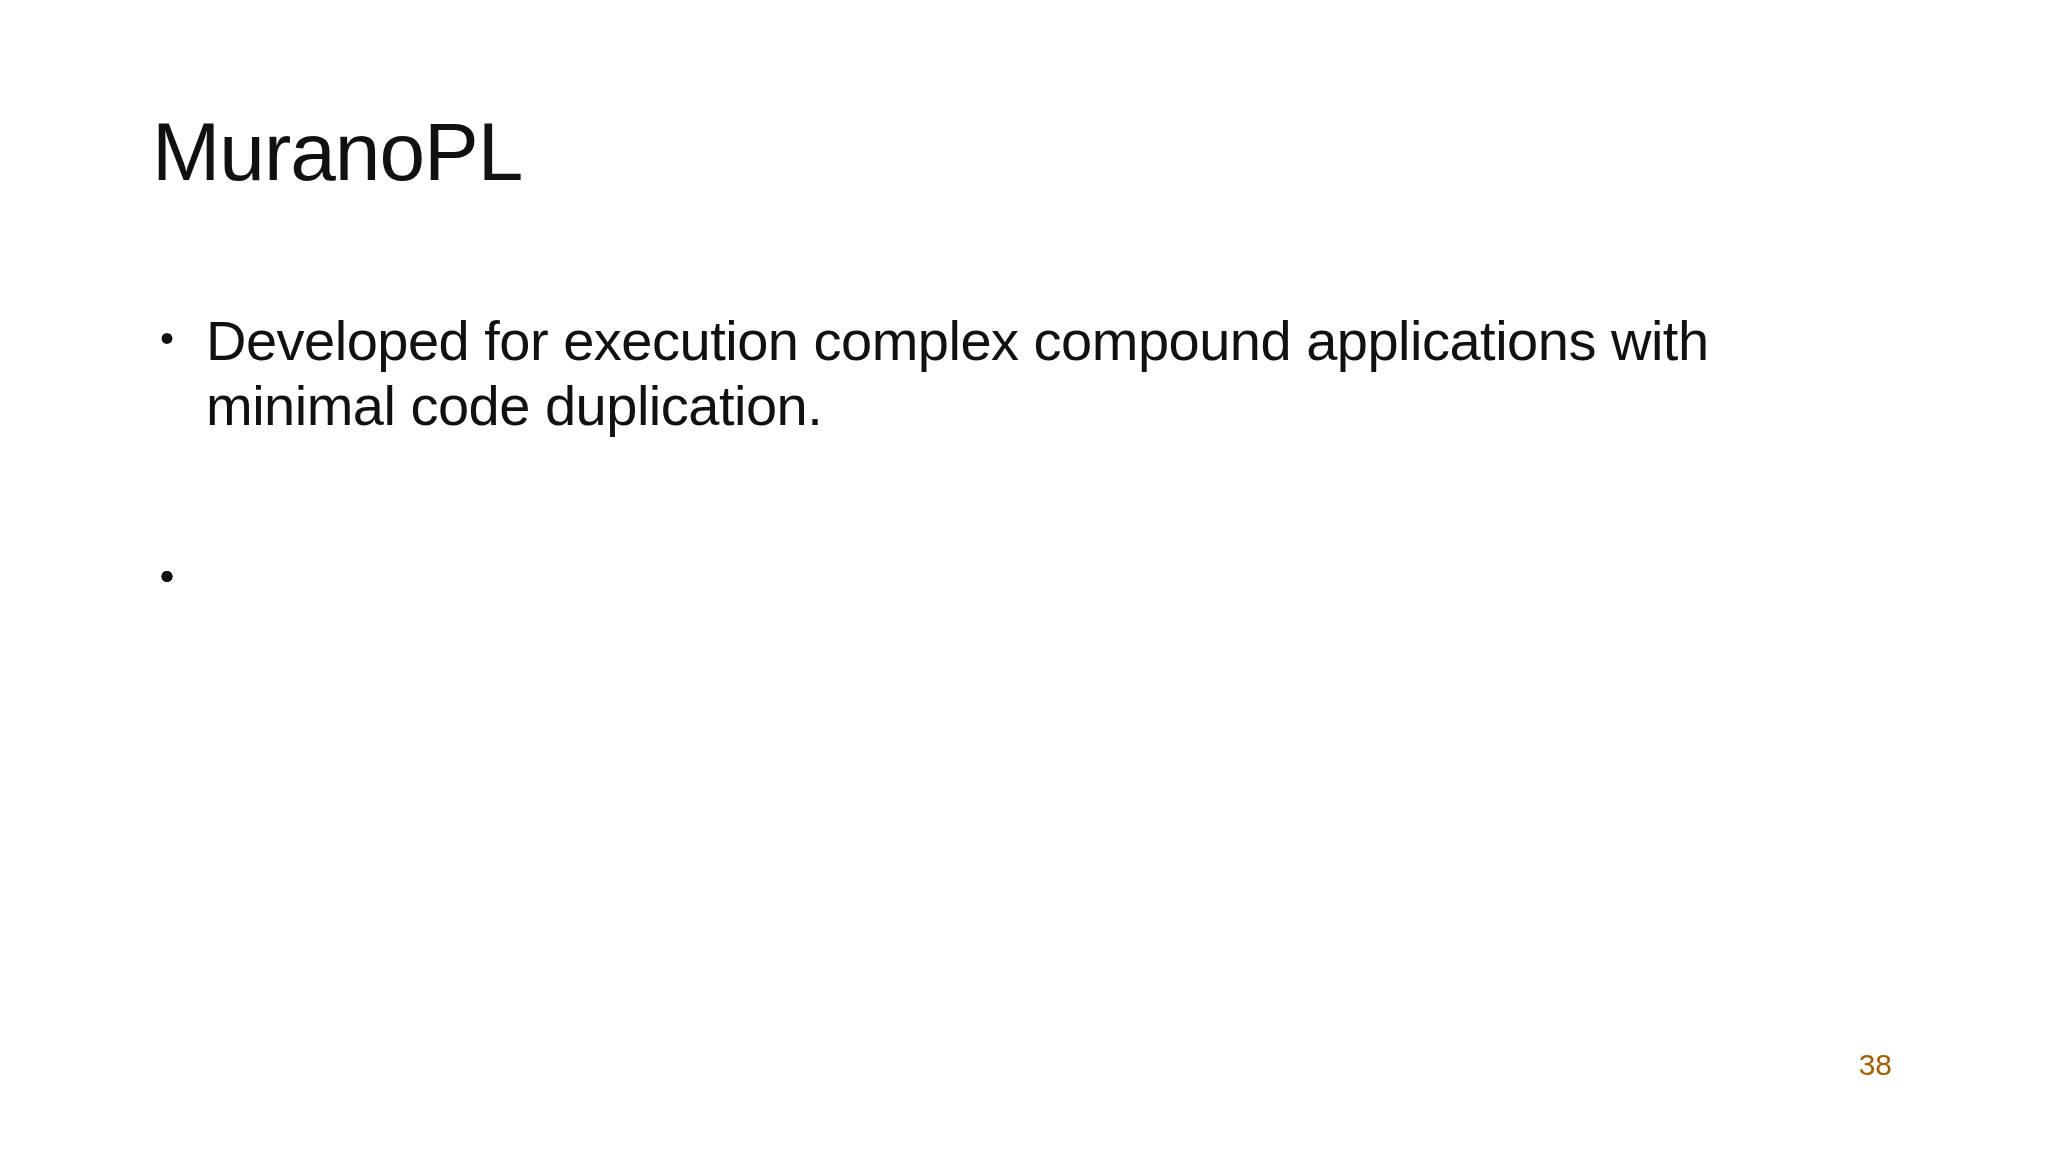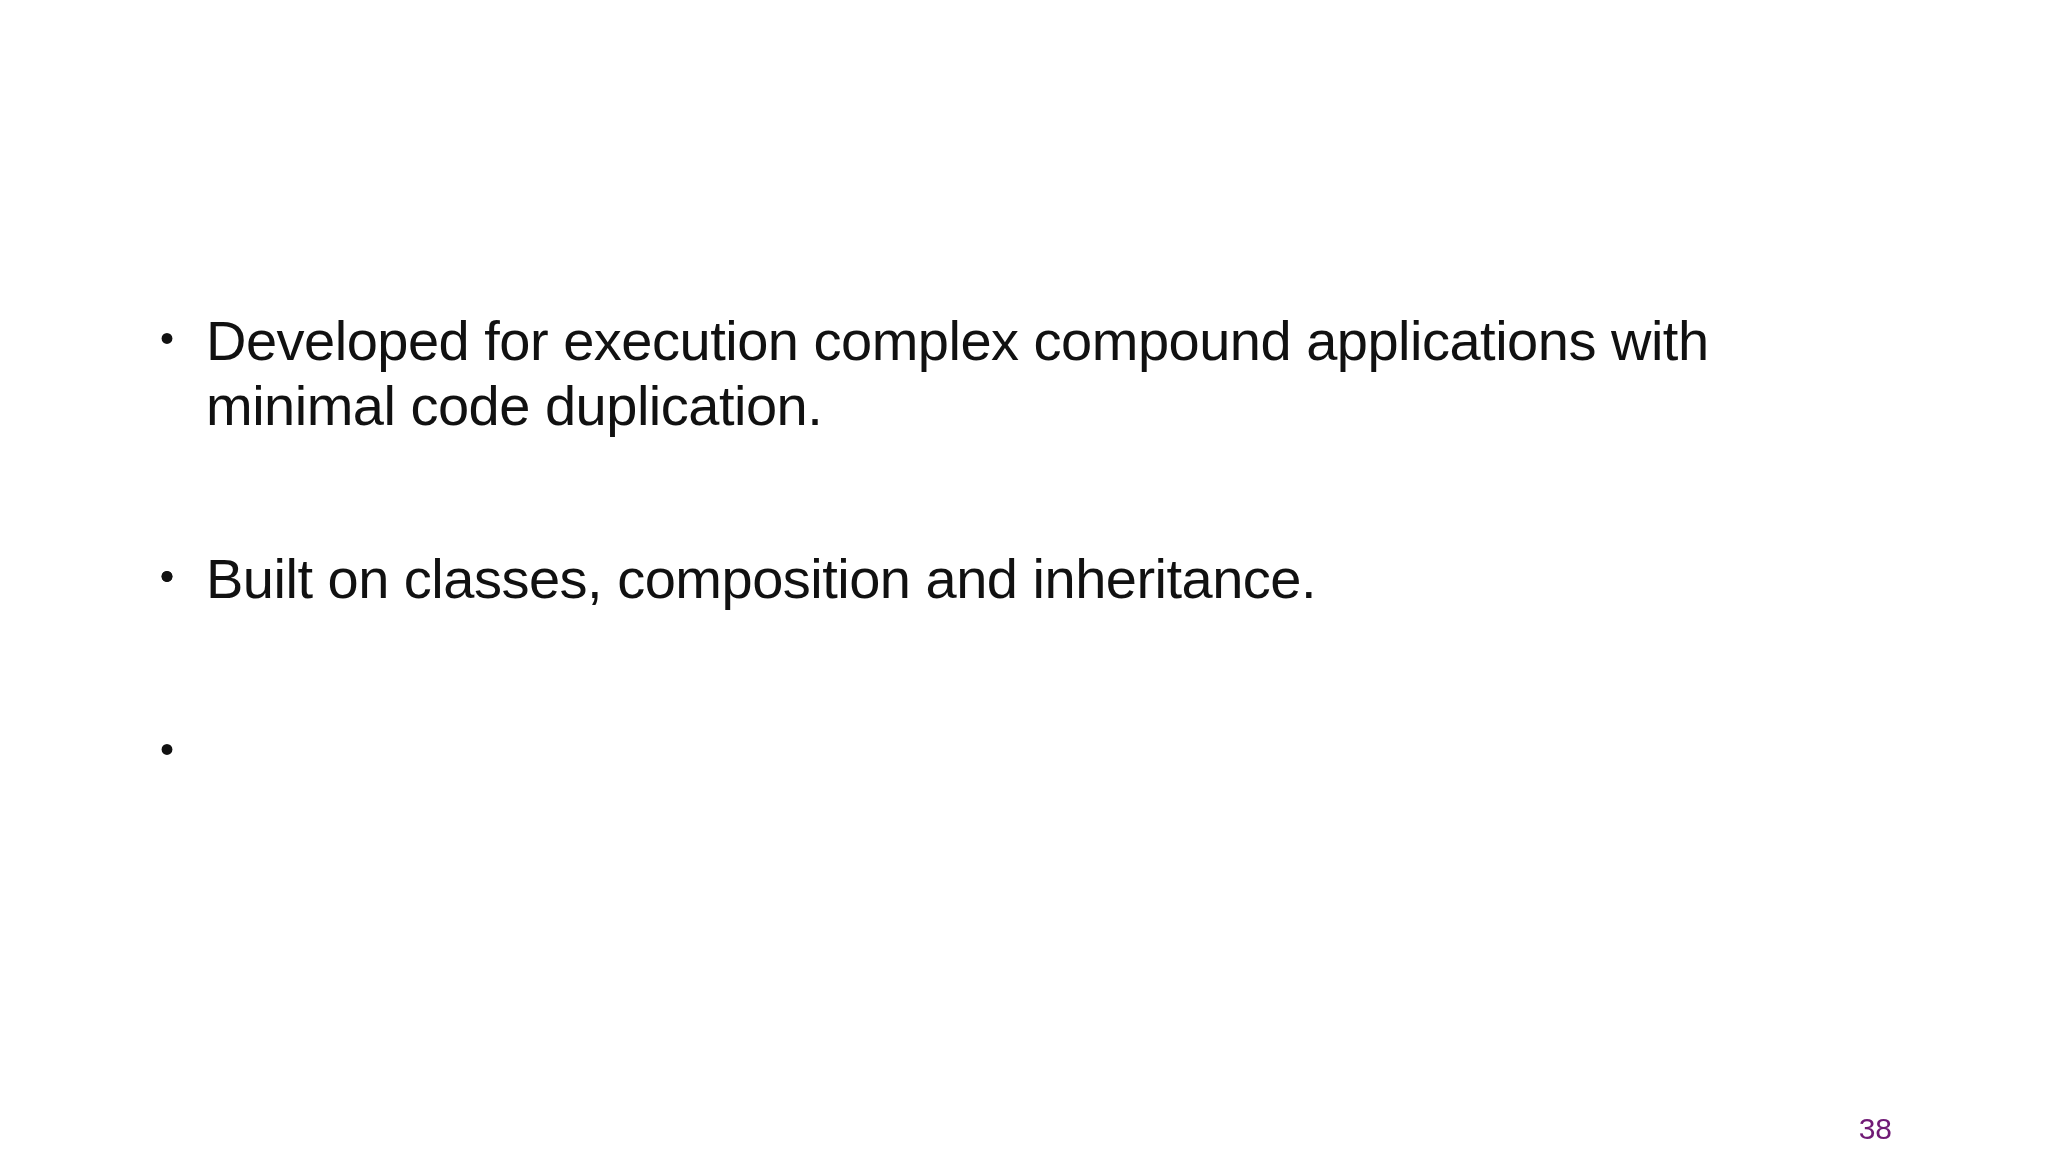--- a/index.html
+++ b/index.html
@@ -48,45 +48,45 @@
   .bullet-glyph {
     position: absolute;
     left: 0;
     top: -2px;
     font-size: 40px;
     line-height: 65px;
     color: #111111;
   }
   .page-number {
     position: absolute;
-    top: 1113px;
+    top: 1049px;
     right: 156px;
     font-size: 30px;
     line-height: 32px;
-    color: #701a75;
+    color: #a16207;
     text-align: right;
   }
 </style>
 </head>
 <body>
 
 <div class="slide">
 
+  <h1 class="slide-title">MuranoPL</h1>
 
   <ul class="bullet-list">
     <li class="bullet-item">
       <span class="bullet-glyph">•</span>
       <span>Developed for execution complex compound applications with minimal code duplication.</span>
     </li>
     <li class="bullet-item">
       <span class="bullet-glyph">•</span>
     </li>
     <li class="bullet-item">
       <span class="bullet-glyph">•</span>
-      <span>Built on classes, composition and inheritance.</span>
     </li>
     <li class="bullet-item">
       <span class="bullet-glyph">•</span>
     </li>
   </ul>
 
   <div class="page-number">38</div>
 
 </div>
 

